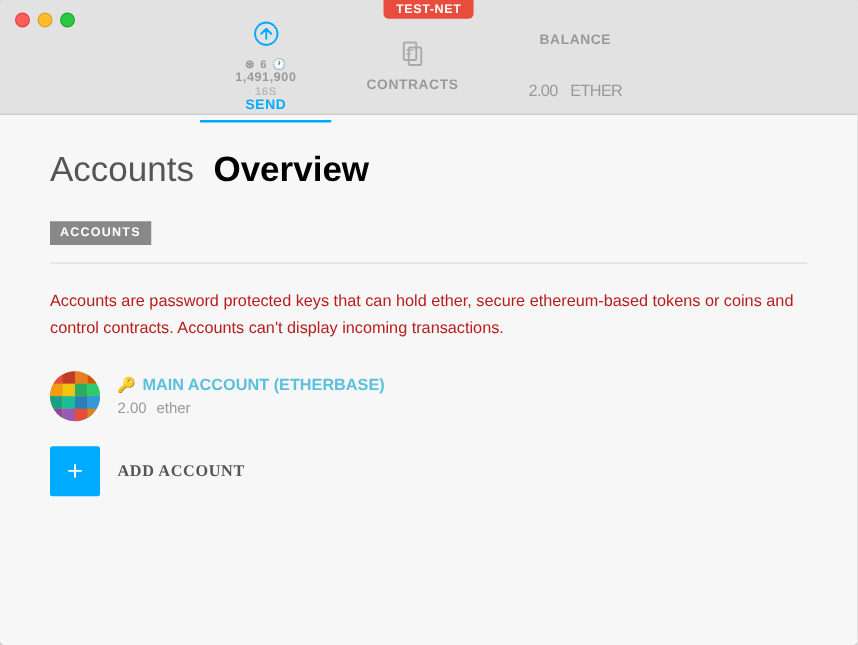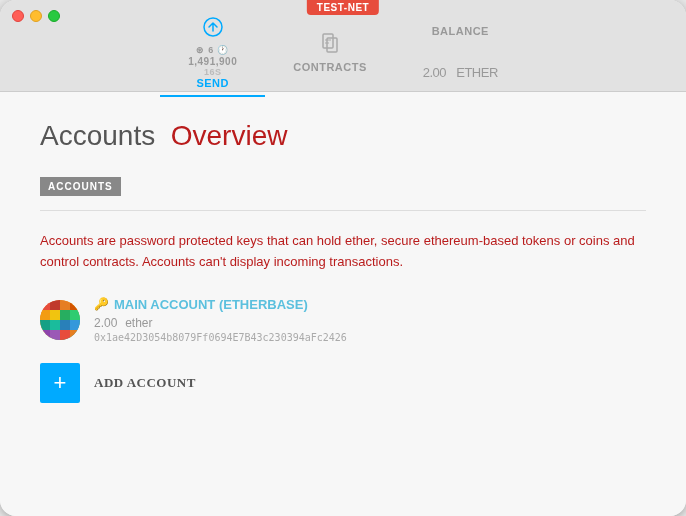--- a/index.html
+++ b/index.html
@@ -7,21 +7,21 @@
       font-family: -apple-system, BlinkMacSystemFont, 'Segoe UI', sans-serif;
       background: #e8e8e8;
       width: 686px;
       height: 516px;
       overflow: hidden;
     }
     .window {
       width: 686px;
       height: 516px;
       background: #f0f0f0;
-      border-radius: 16px;
+      border-radius: 4px;
       overflow: hidden;
       display: flex;
       flex-direction: column;
       box-shadow: 0 2px 10px rgba(0,0,0,0.3);
     }
     .title-bar {
       background: #e2e2e2;
       height: 92px;
       display: flex;
       flex-direction: column;
@@ -128,22 +128,22 @@
       padding: 28px 40px;
       overflow-y: auto;
     }
     .page-title {
       font-size: 28px;
       font-weight: 300;
       color: #555;
       margin-bottom: 24px;
     }
     .page-title strong {
-      font-weight: 400;
-      color: #b91c1c;
+      font-weight: 700;
+      color: #000000;
     }
     .section-header {
       background: #888;
       color: white;
       font-size: 10px;
       font-weight: 700;
       letter-spacing: 1px;
       padding: 4px 8px;
       margin-bottom: 14px;
       display: inline-block;
@@ -336,21 +336,20 @@
       </div>
       <div class="account-info">
         <div class="account-name">
           <span class="key-icon">🔑</span>
           <span>MAIN ACCOUNT (ETHERBASE)</span>
         </div>
         <div class="account-balance">
           <span>2.00</span>
           &nbsp;<span>ether</span>
         </div>
-        <div class="account-address">0x1ae42D3054b8079Ff0694E7B43c230394aFc2426</div>
       </div>
     </div>
 
     
     <div class="add-account-btn">
       <div class="add-btn-square">
         <span>+</span>
       </div>
       <span class="add-account-label">ADD ACCOUNT</span>
     </div>

